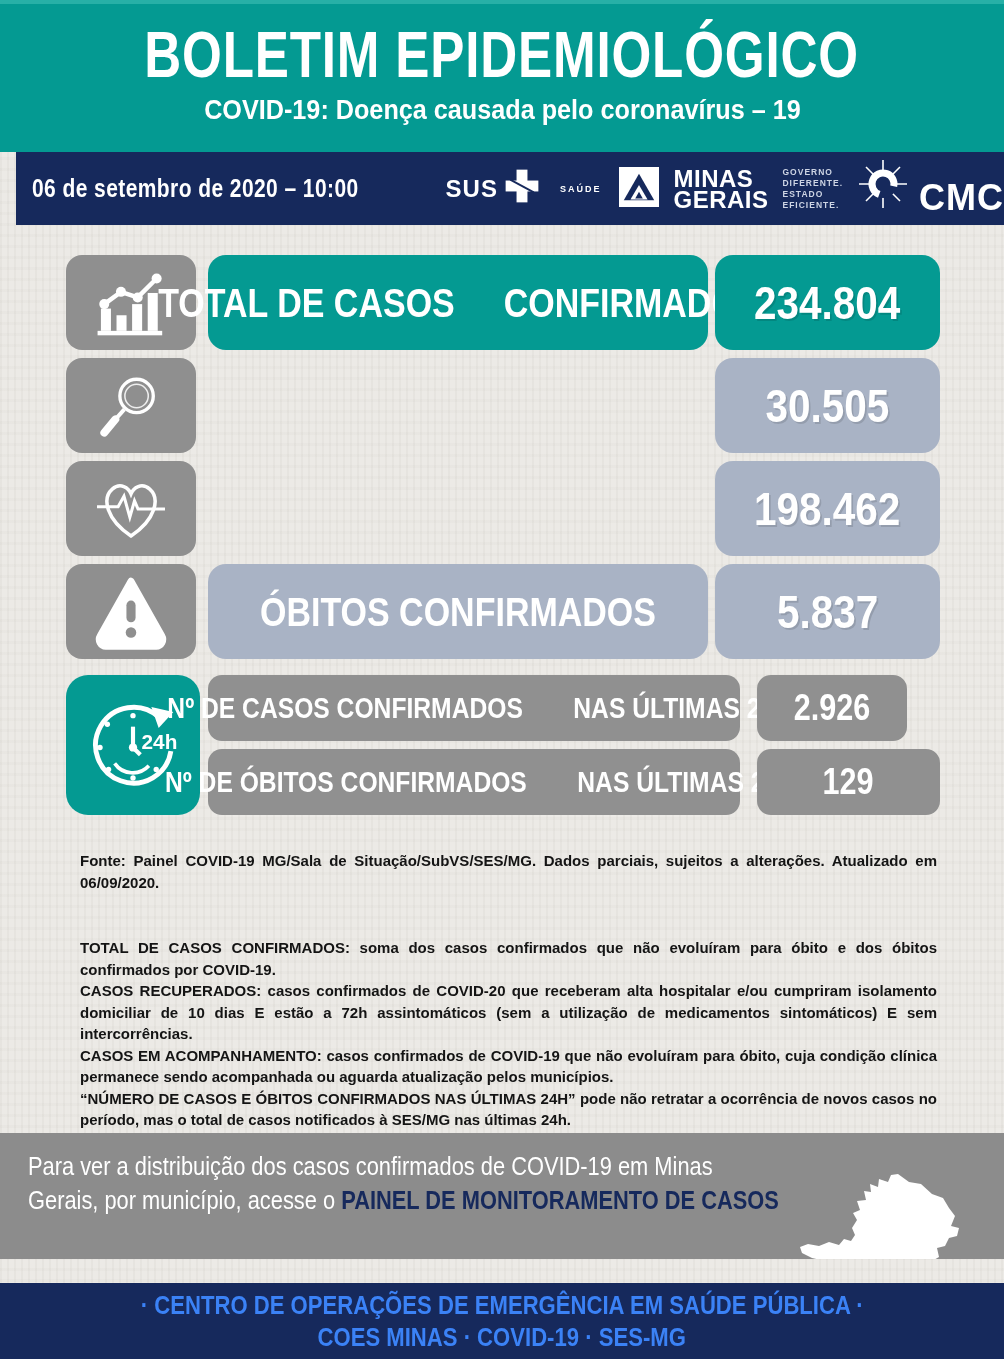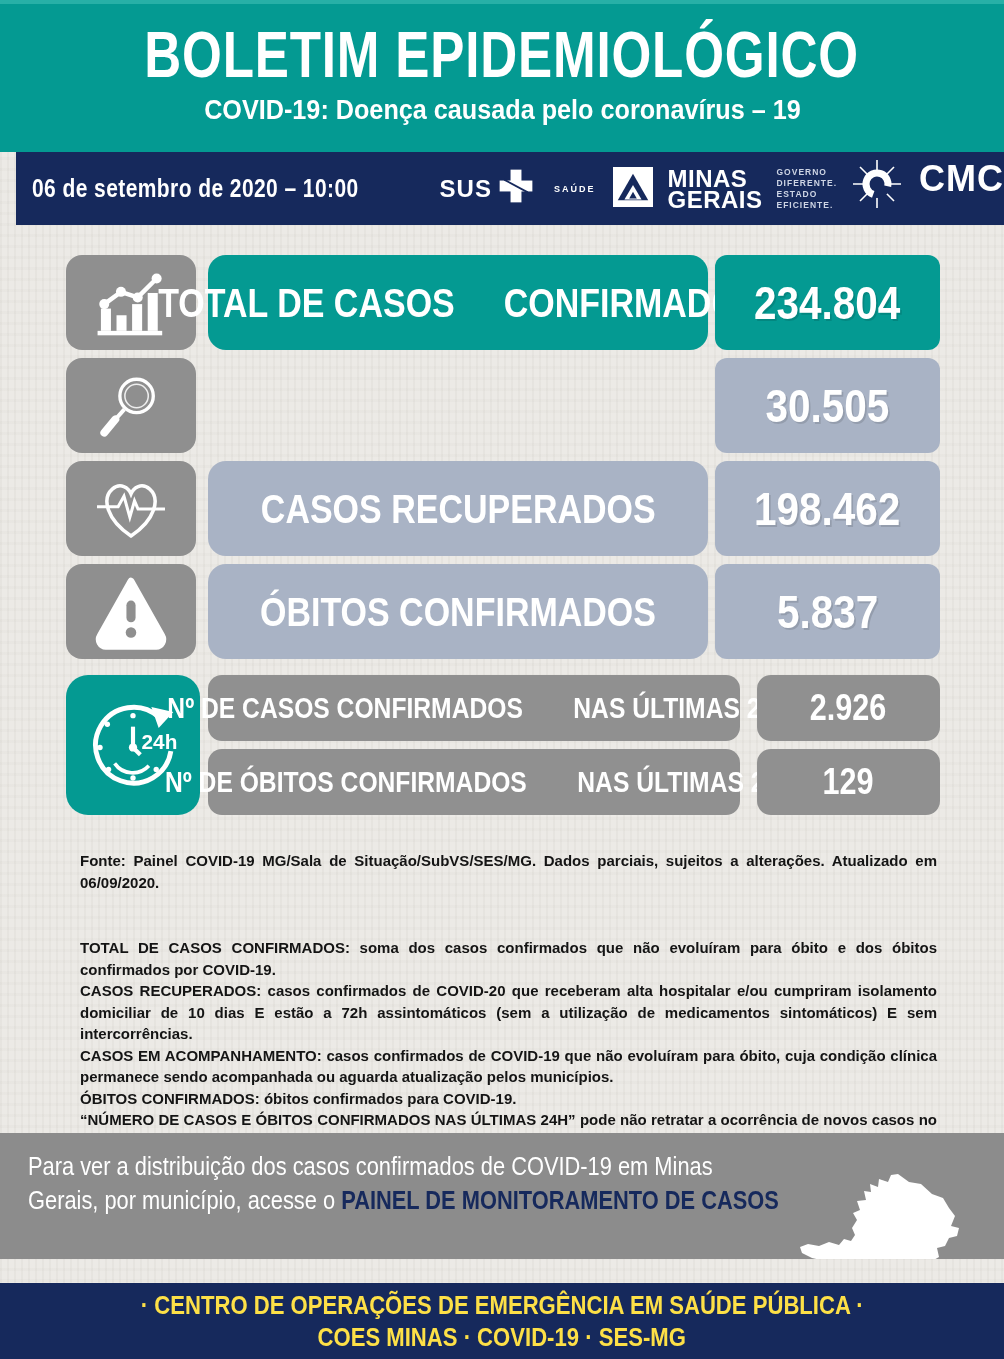--- a/index.html
+++ b/index.html
@@ -29,29 +29,29 @@
   
   .navy-bar{position:absolute;left:16px;top:152px;width:1004px;height:73px;background:#16295c;
     display:flex;align-items:center;justify-content:space-between;color:#fff;box-sizing:border-box;
     padding:0 16px 0 16px;}
   .date-txt{font-size:25px;font-weight:600;letter-spacing:.5px;}
   .logos{display:flex;align-items:center;gap:14px;}
   .sus{display:flex;align-items:center;gap:4px;font-size:24px;font-weight:700;letter-spacing:1px;}
   .saude-lbl{font-size:9px;font-weight:700;letter-spacing:2px;margin:0 4px;}
   .mg-word{line-height:21px;font-size:24px;font-weight:700;letter-spacing:.5px;}
   .gov-stack{font-size:8.5px;font-weight:700;letter-spacing:1px;line-height:11px;color:#cdd4e4;}
-  .cmc{display:flex;align-items:flex-start;gap:16px;font-size:36px;font-weight:700;letter-spacing:1px;}
+  .cmc{display:flex;align-items:flex-end;gap:10px;font-size:36px;font-weight:700;letter-spacing:1px;}
 
   
   .iconbox{position:absolute;left:66px;width:130px;border-radius:16px;background:#8f8f8f;
     display:flex;align-items:center;justify-content:center;}
   .labelbox{position:absolute;left:208px;width:500px;border-radius:18px;
     display:flex;flex-direction:row;align-items:center;justify-content:center;
     color:#fff;font-weight:700;}
-  .valuebox{position:absolute;left:715px;width:225px;border-radius:12px;
+  .valuebox{position:absolute;left:715px;width:225px;border-radius:18px;
     display:flex;align-items:center;justify-content:center;color:#fff;font-weight:700;}
   .teal-bg{background:#049a92;}
   .bluegray-bg{background:#a9b3c5;}
   .gray-bg{background:#909090;}
   .stat-label{font-size:40px;line-height:46px;}
   .stat-value{font-size:46px;text-shadow:2px 2px 0 rgba(0,0,0,.12);}
   .stat-value .sx{transform:scaleX(.88);}
   .h24-label{font-size:29px;line-height:33px;}
   .h24-value{font-size:36px;}
 
@@ -64,21 +64,21 @@
   
   .band{position:absolute;left:0;top:1133px;width:1004px;height:126px;background:#8c8c8c;
     overflow:hidden;color:#fff;}
   .band-text{position:absolute;left:28px;top:16px;font-size:26px;font-weight:400;line-height:34px;}
   .band-link{font-weight:700;color:#16295c;}
   .band-url{font-weight:700;color:#fff;}
   .mg-state{position:absolute;right:32px;top:18px;}
 
   
   .navy-footer{position:absolute;left:0;top:1283px;width:1004px;height:76px;background:#16295c;
-    color:#fde047;text-align:center;display:flex;flex-direction:column;justify-content:center;gap:2px;}
+    color:#3b82f6;text-align:center;display:flex;flex-direction:column;justify-content:center;gap:2px;}
   .foot-line{font-size:26px;font-weight:600;line-height:30px;}
 </style>
 </head>
 <body>
 
 <div class="page">
 
   <header class="teal-header">
     <div class="main-title"><span class="sx">BOLETIM EPIDEMIOLÓGICO</span></div>
     <div class="sub-title"><span class="sx">COVID-19: Doença causada pelo coronavírus – 19</span></div>
@@ -166,24 +166,20 @@
   </div>
   <div class="valuebox bluegray-bg stat-value" style="top:358px;height:95px;">
     <span class="sx">30.505</span>
   </div>
 
   <div class="iconbox" style="top:461px;height:95px;">
     <svg width="82" height="82" viewBox="0 0 70 70">
       <path d="M35 58 C14 44 10 26 19 18 C26 12 33 17 35 22 C37 17 44 12 51 18 C60 26 56 44 35 58 Z" fill="none" stroke="#fff" stroke-width="3"></path>
       <polyline points="6,33 24,33 29,24 34,42 38,28 41,35 64,35" fill="none" stroke="#fff" stroke-width="2.6"></polyline>
     </svg>
-  </div>
-  <div class="labelbox bluegray-bg stat-label" style="top:461px;height:95px;">
-    <span class="sx">CASOS RECUPERADOS</span>
-
   </div>
   <div class="valuebox bluegray-bg stat-value" style="top:461px;height:95px;">
     <span class="sx">198.462</span>
   </div>
 
   <div class="iconbox" style="top:564px;height:95px;">
     <svg width="80" height="80" viewBox="0 0 70 70">
       <path d="M35 8 L62 56 a6 6 0 0 1 -5 9 H13 a6 6 0 0 1 -5 -9 Z" fill="#fff" stroke="#fff" stroke-width="6" stroke-linejoin="round"></path>
       <rect x="31" y="25" width="8" height="19" rx="4" fill="#8f8f8f"></rect>
       <circle cx="35" cy="53" r="4.6" fill="#8f8f8f"></circle>
@@ -213,38 +209,37 @@
       <line x1="45" y1="47" x2="45" y2="30" stroke="#fff" stroke-width="3.4"></line>
       <line x1="45" y1="47" x2="51" y2="53" stroke="#fff" stroke-width="3.4"></line>
       <circle cx="45" cy="47" r="3.4" fill="#fff"></circle>
       <text x="52" y="48" font-size="17" font-weight="bold" fill="#fff" font-family="Liberation Sans, sans-serif">24h</text>
     </svg>
   </div>
   <div class="labelbox gray-bg h24-label" style="top:675px;height:66px;width:532px;border-radius:14px;">
     <span class="sx">Nº DE CASOS  CONFIRMADOS</span>
     <span class="sx">NAS ÚLTIMAS 24H</span>
   </div>
-  <div class="valuebox gray-bg h24-value" style="top:675px;height:66px;left:757px;width:183px;border-radius:14px;">
+  <div class="valuebox gray-bg h24-value" style="top:675px;height:66px;left:757px;width:150px;border-radius:14px;">
     <span class="sx">2.926</span>
   </div>
   <div class="labelbox gray-bg h24-label" style="top:749px;height:66px;width:532px;border-radius:14px;">
     <span class="sx">Nº DE ÓBITOS  CONFIRMADOS</span>
     <span class="sx">NAS ÚLTIMAS 24H</span>
   </div>
   <div class="valuebox gray-bg h24-value" style="top:749px;height:66px;left:757px;width:183px;border-radius:14px;">
     <span class="sx">129</span>
   </div>
 
   <section class="footnotes">
     <p>Fonte: Painel COVID-19 MG/Sala de Situação/SubVS/SES/MG. Dados parciais, sujeitos a alterações. Atualizado em 06/09/2020.</p>
     <div class="fn-gap"></div>
     <p>TOTAL DE  CASOS CONFIRMADOS: soma dos casos confirmados que não evoluíram para óbito e dos óbitos confirmados por COVID-19.</p>
     <p>CASOS RECUPERADOS: casos confirmados de COVID-20 que receberam alta hospitalar e/ou cumpriram isolamento domiciliar de 10 dias E estão a 72h assintomáticos (sem a utilização de medicamentos sintomáticos) E sem intercorrências.</p>
     <p>CASOS EM ACOMPANHAMENTO: casos confirmados de COVID-19 que não evoluíram para óbito, cuja condição clínica permanece sendo acompanhada ou aguarda atualização pelos municípios.</p>
-    <p>ÓBITOS CONFIRMADOS: óbitos confirmados para COVID-19.</p>
     <p>“NÚMERO DE CASOS E ÓBITOS CONFIRMADOS NAS ÚLTIMAS 24H” pode não retratar a ocorrência de novos casos no período, mas o total de casos notificados à SES/MG nas últimas 24h.</p>
   </section>
 
   <section class="band">
     <div class="band-text">
       <div><span class="sx-l">Para ver a distribuição dos casos confirmados de COVID-19 em Minas</span></div>
       <div><span class="sx-l"><span>Gerais, por município, acesse o </span><span class="band-link">PAINEL DE MONITORAMENTO DE CASOS</span></span></div>
     </div>
     <span class="mg-state">
       <svg width="180" height="142" viewBox="0 0 180 142">

